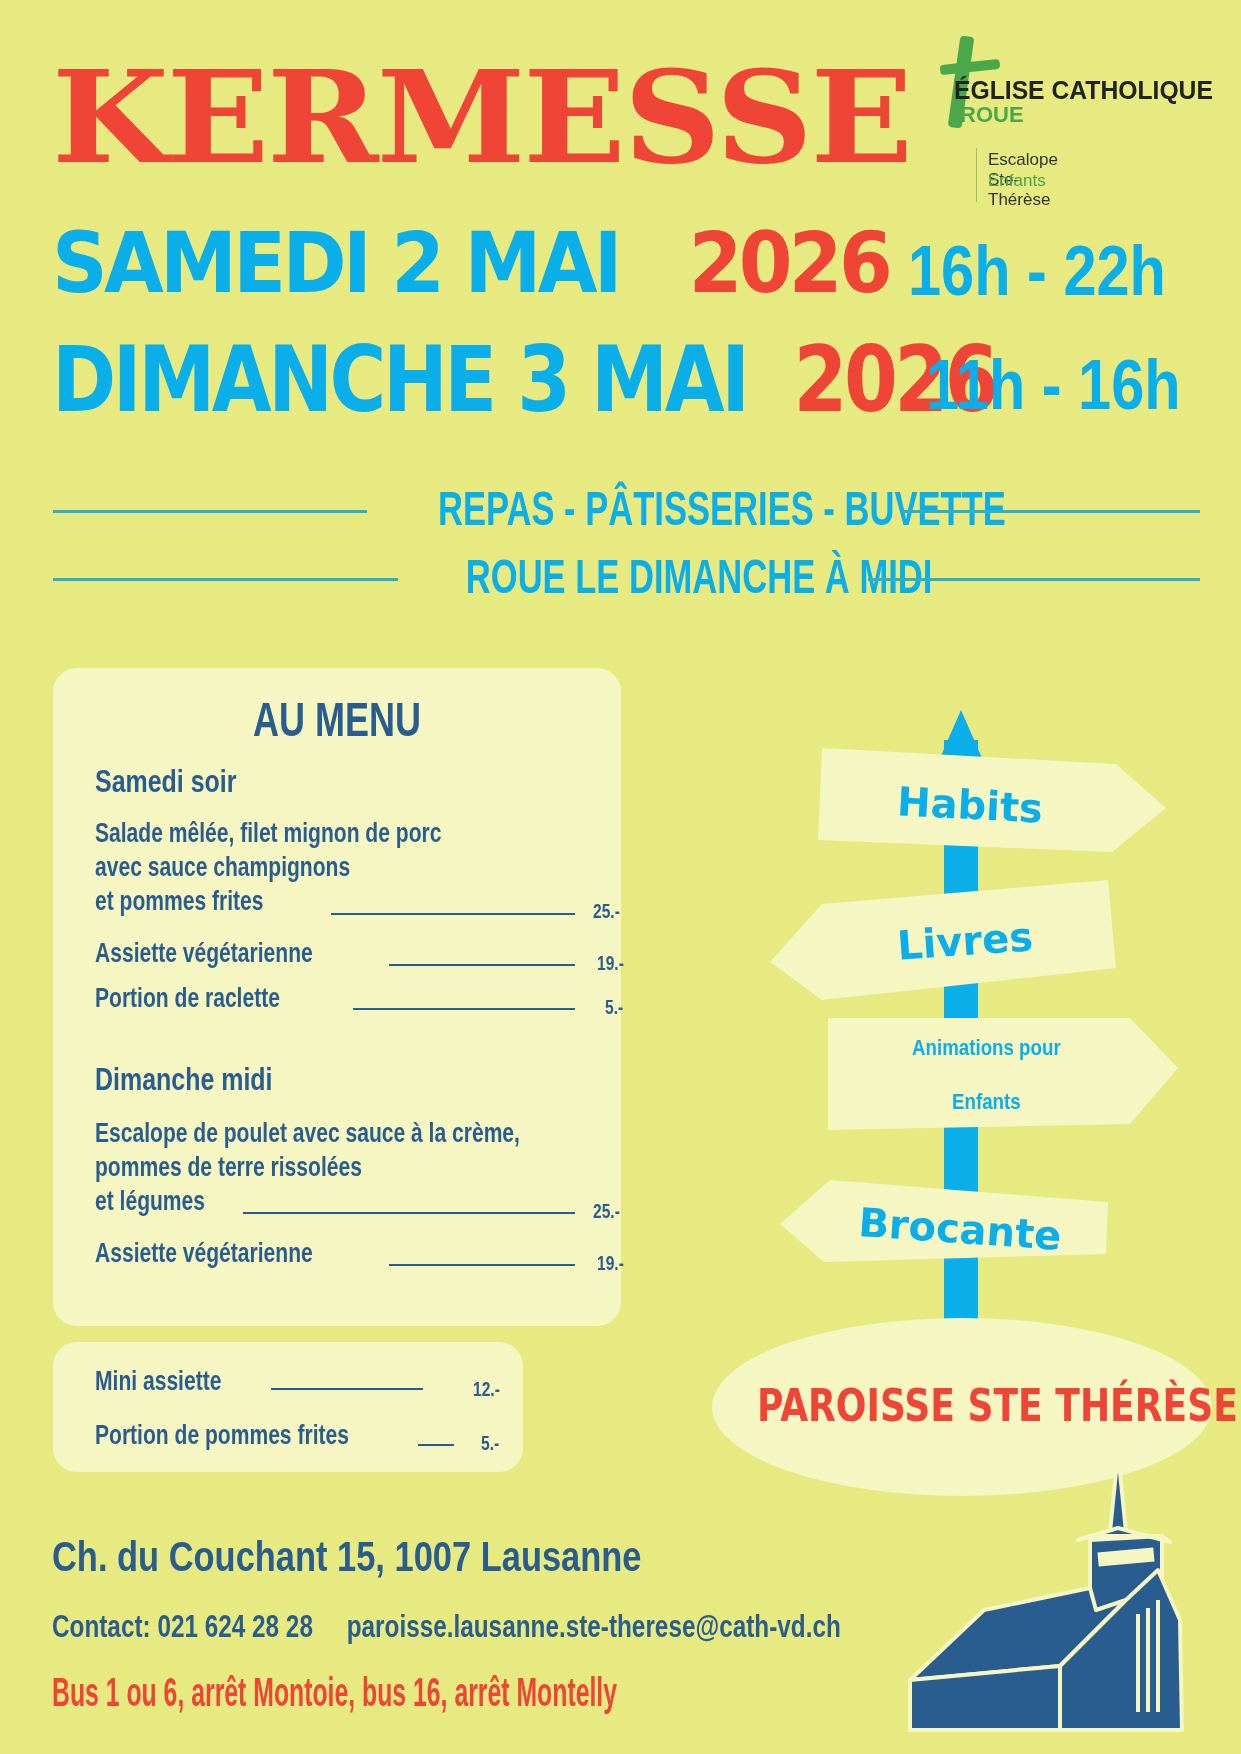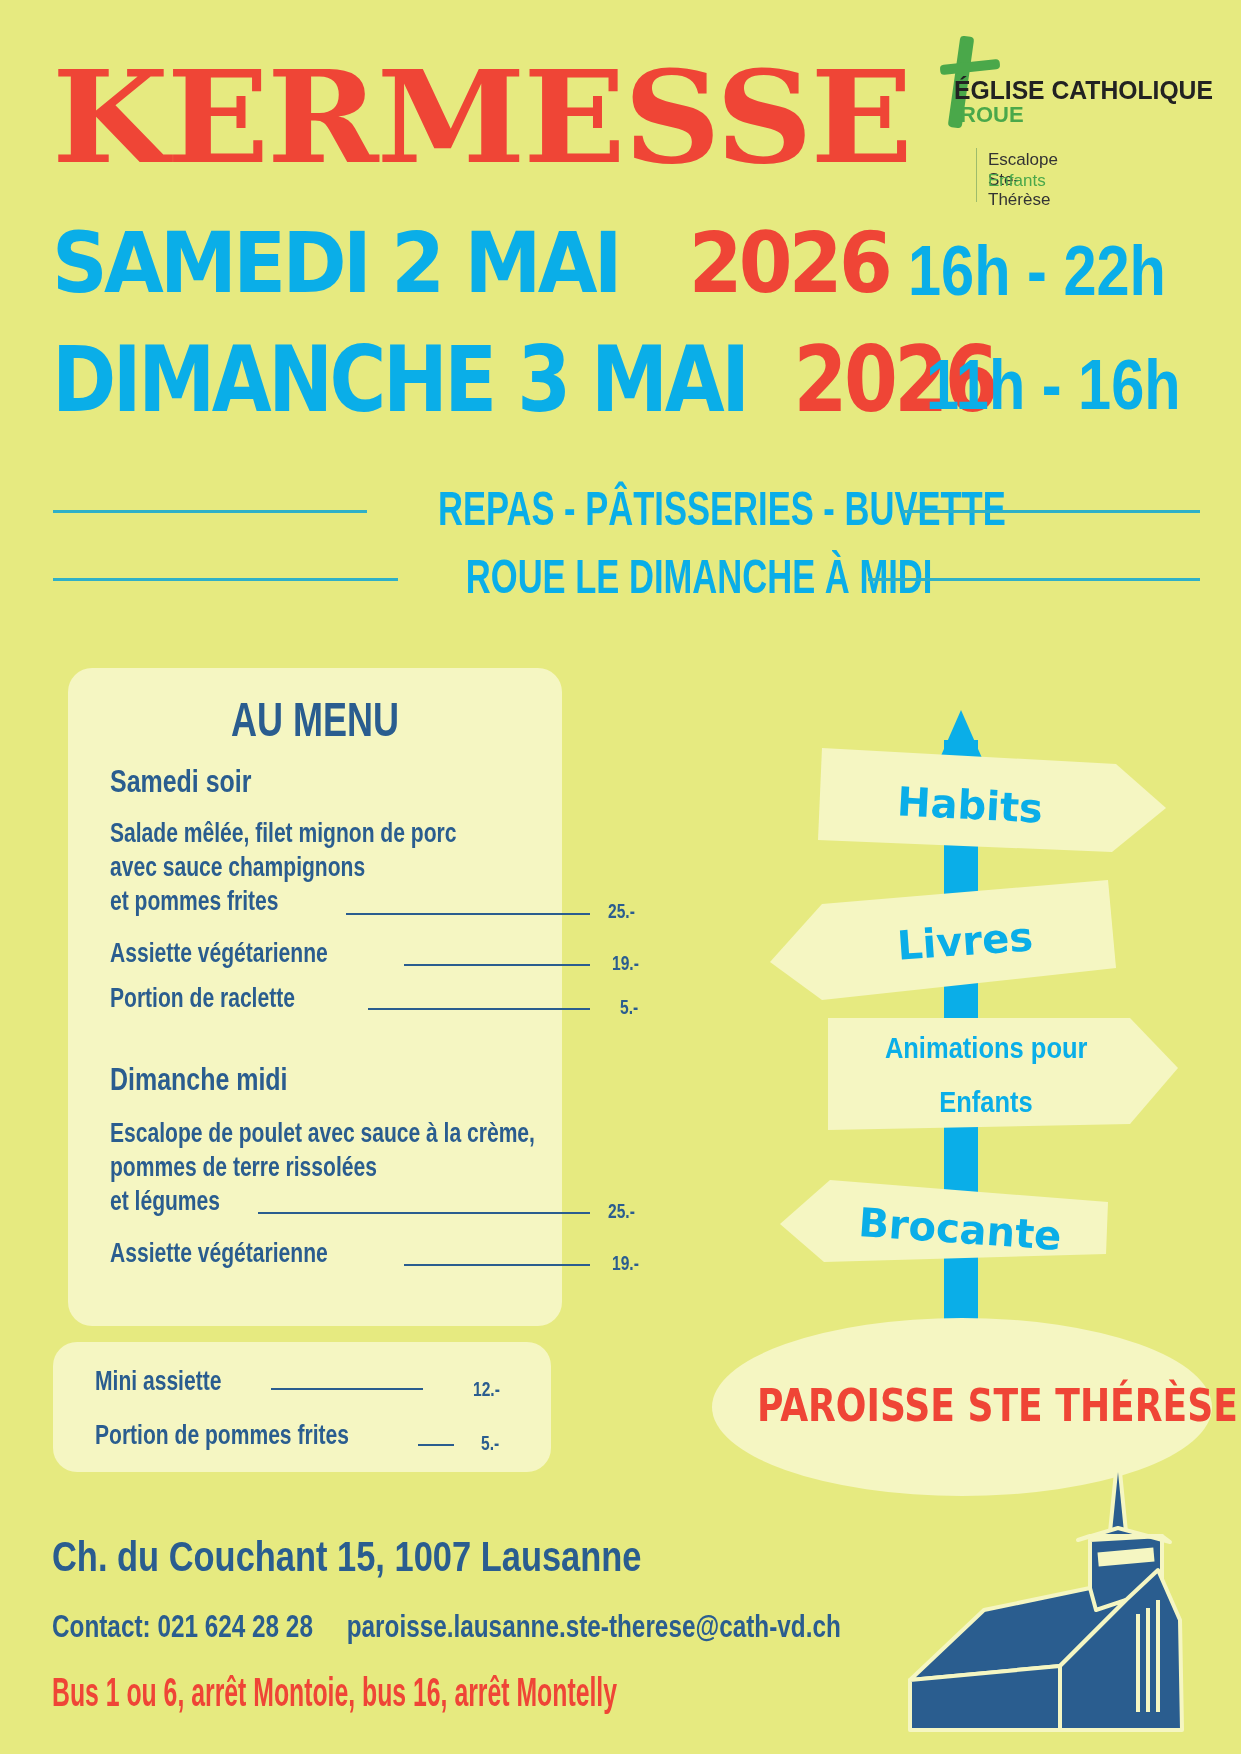--- a/index.html
+++ b/index.html
@@ -19,22 +19,22 @@
 
   #logo-cross-v { left:954px; top:36px; width:14px; height:92px; background:#4aa84a; transform:rotate(8deg); border-radius:4px;}
   #logo-cross-h { left:940px; top:62px; width:60px; height:10px; background:#4aa84a; transform:rotate(-6deg); border-radius:4px;}
   #logo-t1 { left:954px; top:75px; font-size:26px; font-weight:bold; color:#222; white-space:nowrap; transform:scaleX(0.95); transform-origin:left top;}
   #logo-t2 { left:960px; top:102px; font-size:22px; font-weight:bold; color:#4aa84a; }
   #logo-bar { left:976px; top:148px; width:1px; height:54px; background:#9ebc6b; }
   #logo-t3 { left:988px; top:150px; font-size:17px; color:#333; }
   #logo-t4 { left:988px; top:171px; font-size:17px; color:#4aa84a; }
 
   .panel { background:#f5f6c2; border-radius:24px; }
-  #menu-panel { left:68px; top:668px; width:494px; height:658px;text-decoration:underline; }
-  #mini-panel { left:53px; top:1342px; width:470px; height:130px;padding-left:28px; }
+  #menu-panel { left:53px; top:668px; width:568px; height:658px;text-decoration:underline; }
+  #mini-panel { left:53px; top:1342px; width:470px; height:130px; }
   .mtxt { color:#2a5d8f; font-weight:bold; font-family:"Liberation Sans", sans-serif; white-space:nowrap; transform:scaleX(0.78); transform-origin:left top; }
   #menu-title { left:0; width:100%; text-align:center; top:24px; font-size:48px; transform:scaleX(0.75); transform-origin:center top; }
   .sec { font-size:32px; line-height:34px; }
   .item { font-size:27px; line-height:34px; }
   .lead { height:2px; background:#2a5d8f; }
   .price { font-size:20px; line-height:22px; }
 
   #post { left:944px; top:740px; width:34px; height:580px; background:#0aaee8; }
   #post-tip { left:940px; top:710px; width:0; height:0; border-left:21px solid transparent; border-right:21px solid transparent; border-bottom:48px solid #0aaee8; }
   .sign { color:#0aaee8; font-weight:bold; font-family:"DejaVu Sans", sans-serif; display:flex; align-items:center; justify-content:center; text-align:center; }
@@ -122,21 +122,21 @@
 
 <svg class="abs" style="left:0;top:0;" width="1241" height="1754">
   <polygon points="822,748 1116,764 1166,808 1112,852 818,840" fill="#f5f6c2"></polygon>
   <polygon points="770,962 822,904 1108,880 1116,968 822,1000" fill="#f5f6c2"></polygon>
   <polygon points="828,1018 1130,1018 1178,1068 1130,1124 828,1130" fill="#f5f6c2"></polygon>
   <polygon points="780,1224 830,1180 1108,1202 1106,1254 824,1262" fill="#f5f6c2"></polygon>
 </svg>
 
 <div class="abs sign" style="left:840px;top:770px;width:260px;height:70px;font-size:40px;transform:rotate(3deg);">Habits</div>
 <div class="abs sign" style="left:830px;top:906px;width:270px;height:70px;font-size:40px;transform:rotate(-4deg);">Livres</div>
-<div class="abs sign" style="left:836px;top:1030px;width:300px;height:90px;font-size:30px;line-height:44px;flex-direction:column;font-family:'Liberation Sans',sans-serif;gap:10px;">
+<div class="abs sign" style="left:836px;top:1030px;width:300px;height:90px;font-size:22px;line-height:44px;flex-direction:column;font-family:'Liberation Sans',sans-serif;gap:10px;">
   <span style="transform:scaleX(0.85);display:block;">Animations pour</span>
   <span style="transform:scaleX(0.85);display:block;">Enfants</span>
 </div>
 <div class="abs sign" style="left:830px;top:1196px;width:260px;height:66px;font-size:40px;transform:rotate(4deg);">Brocante</div>
 
 <div id="ellipse" class="abs"></div>
 <div id="ellipse-text" class="abs">PAROISSE STE THÉRÈSE</div>
 
 <svg class="abs" style="left:900px;top:1440px;" width="330" height="300" viewBox="0 0 330 300">
   <g fill="#2a5d8f" stroke="#f5f6c2" stroke-width="4" stroke-linejoin="round">

